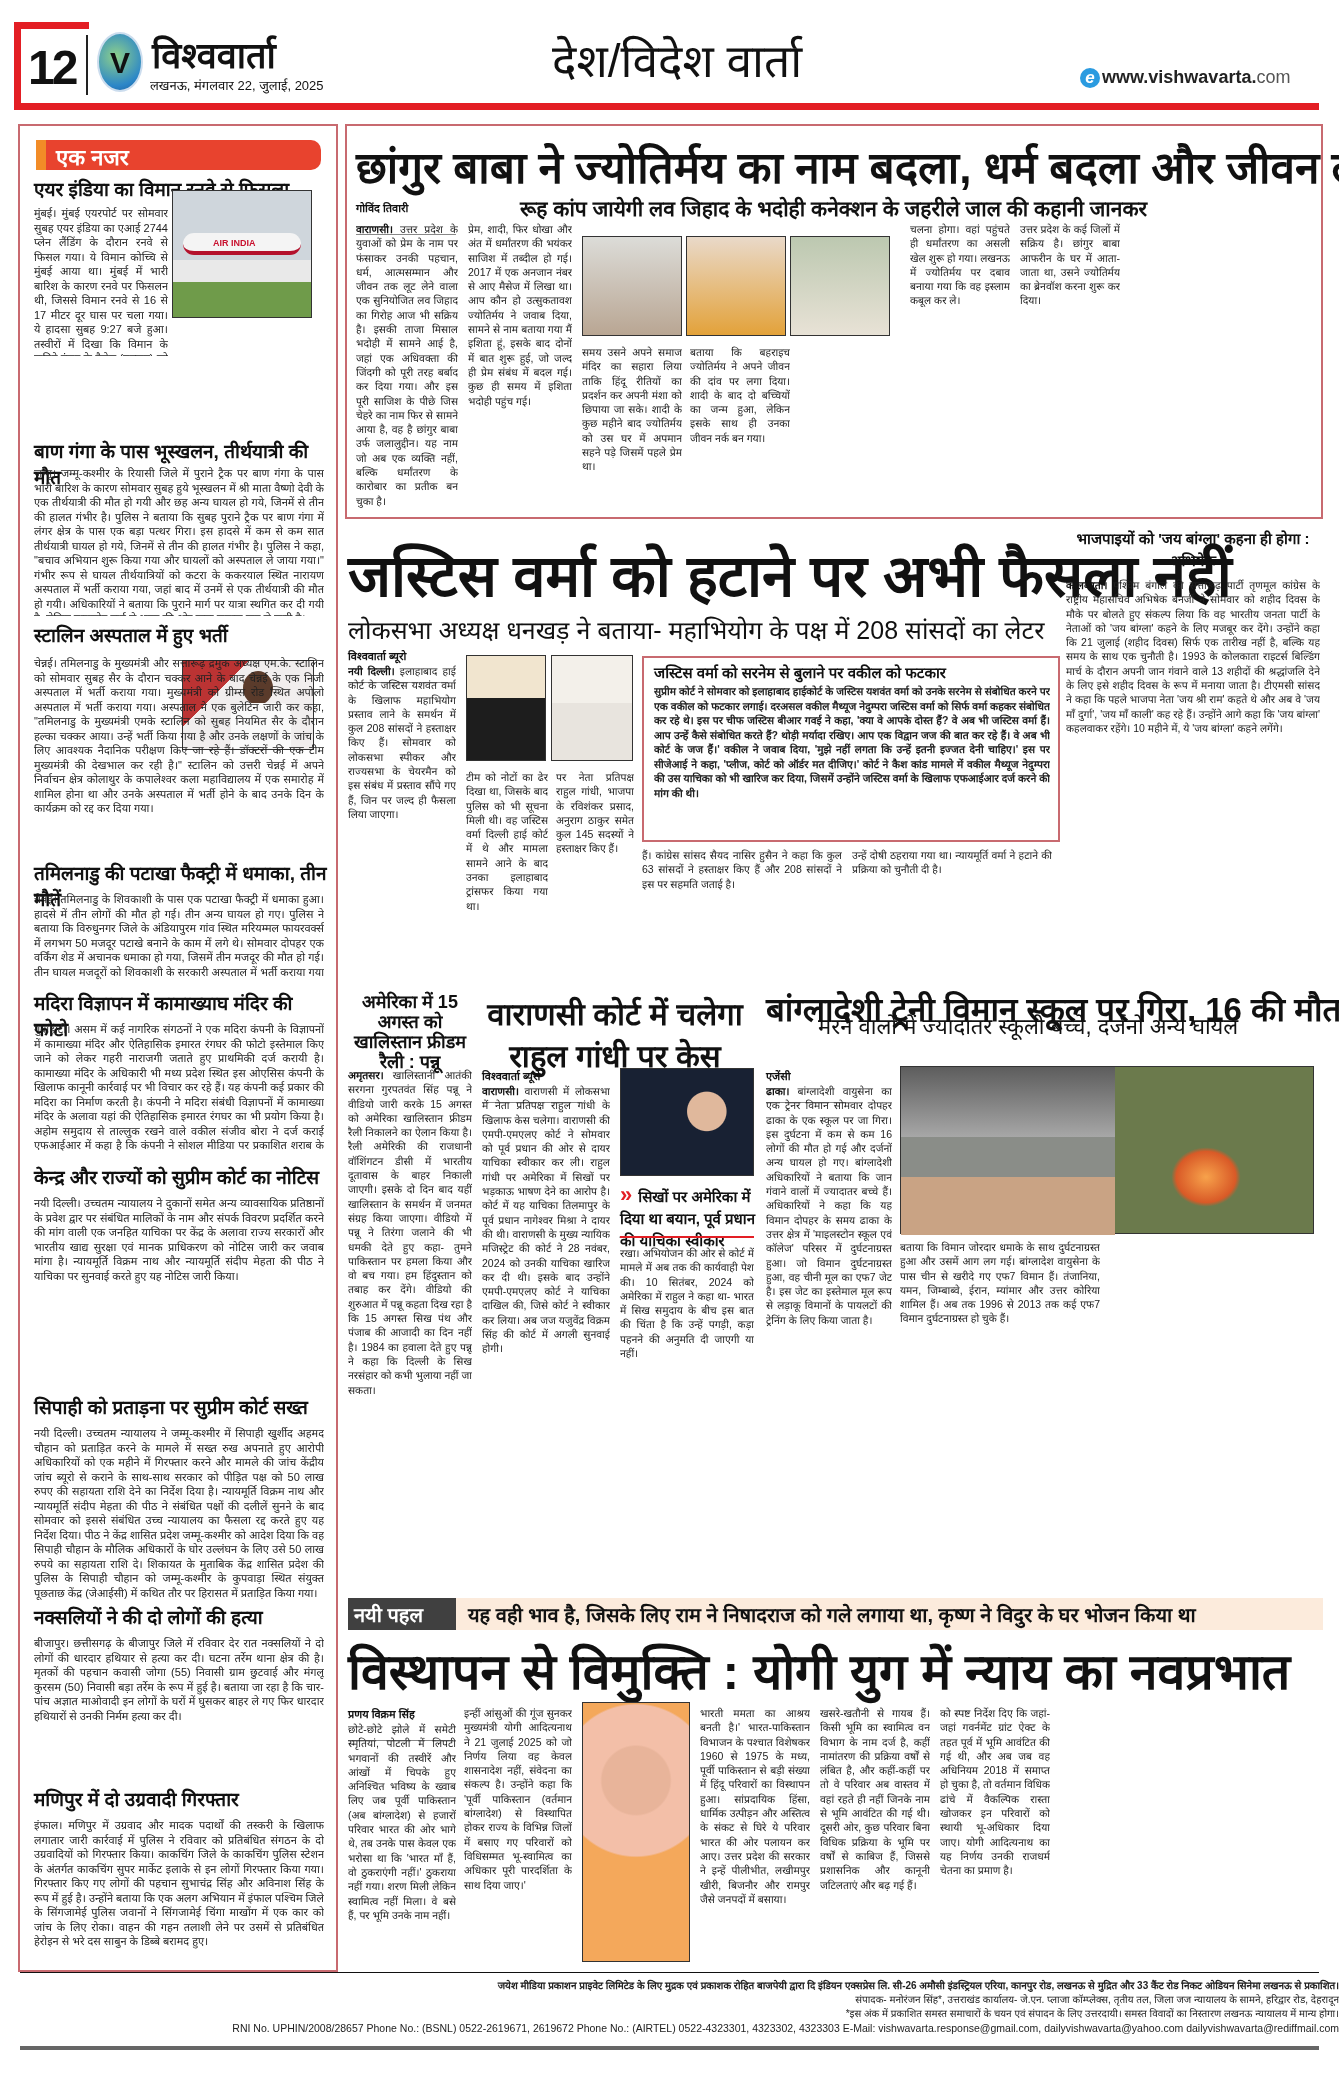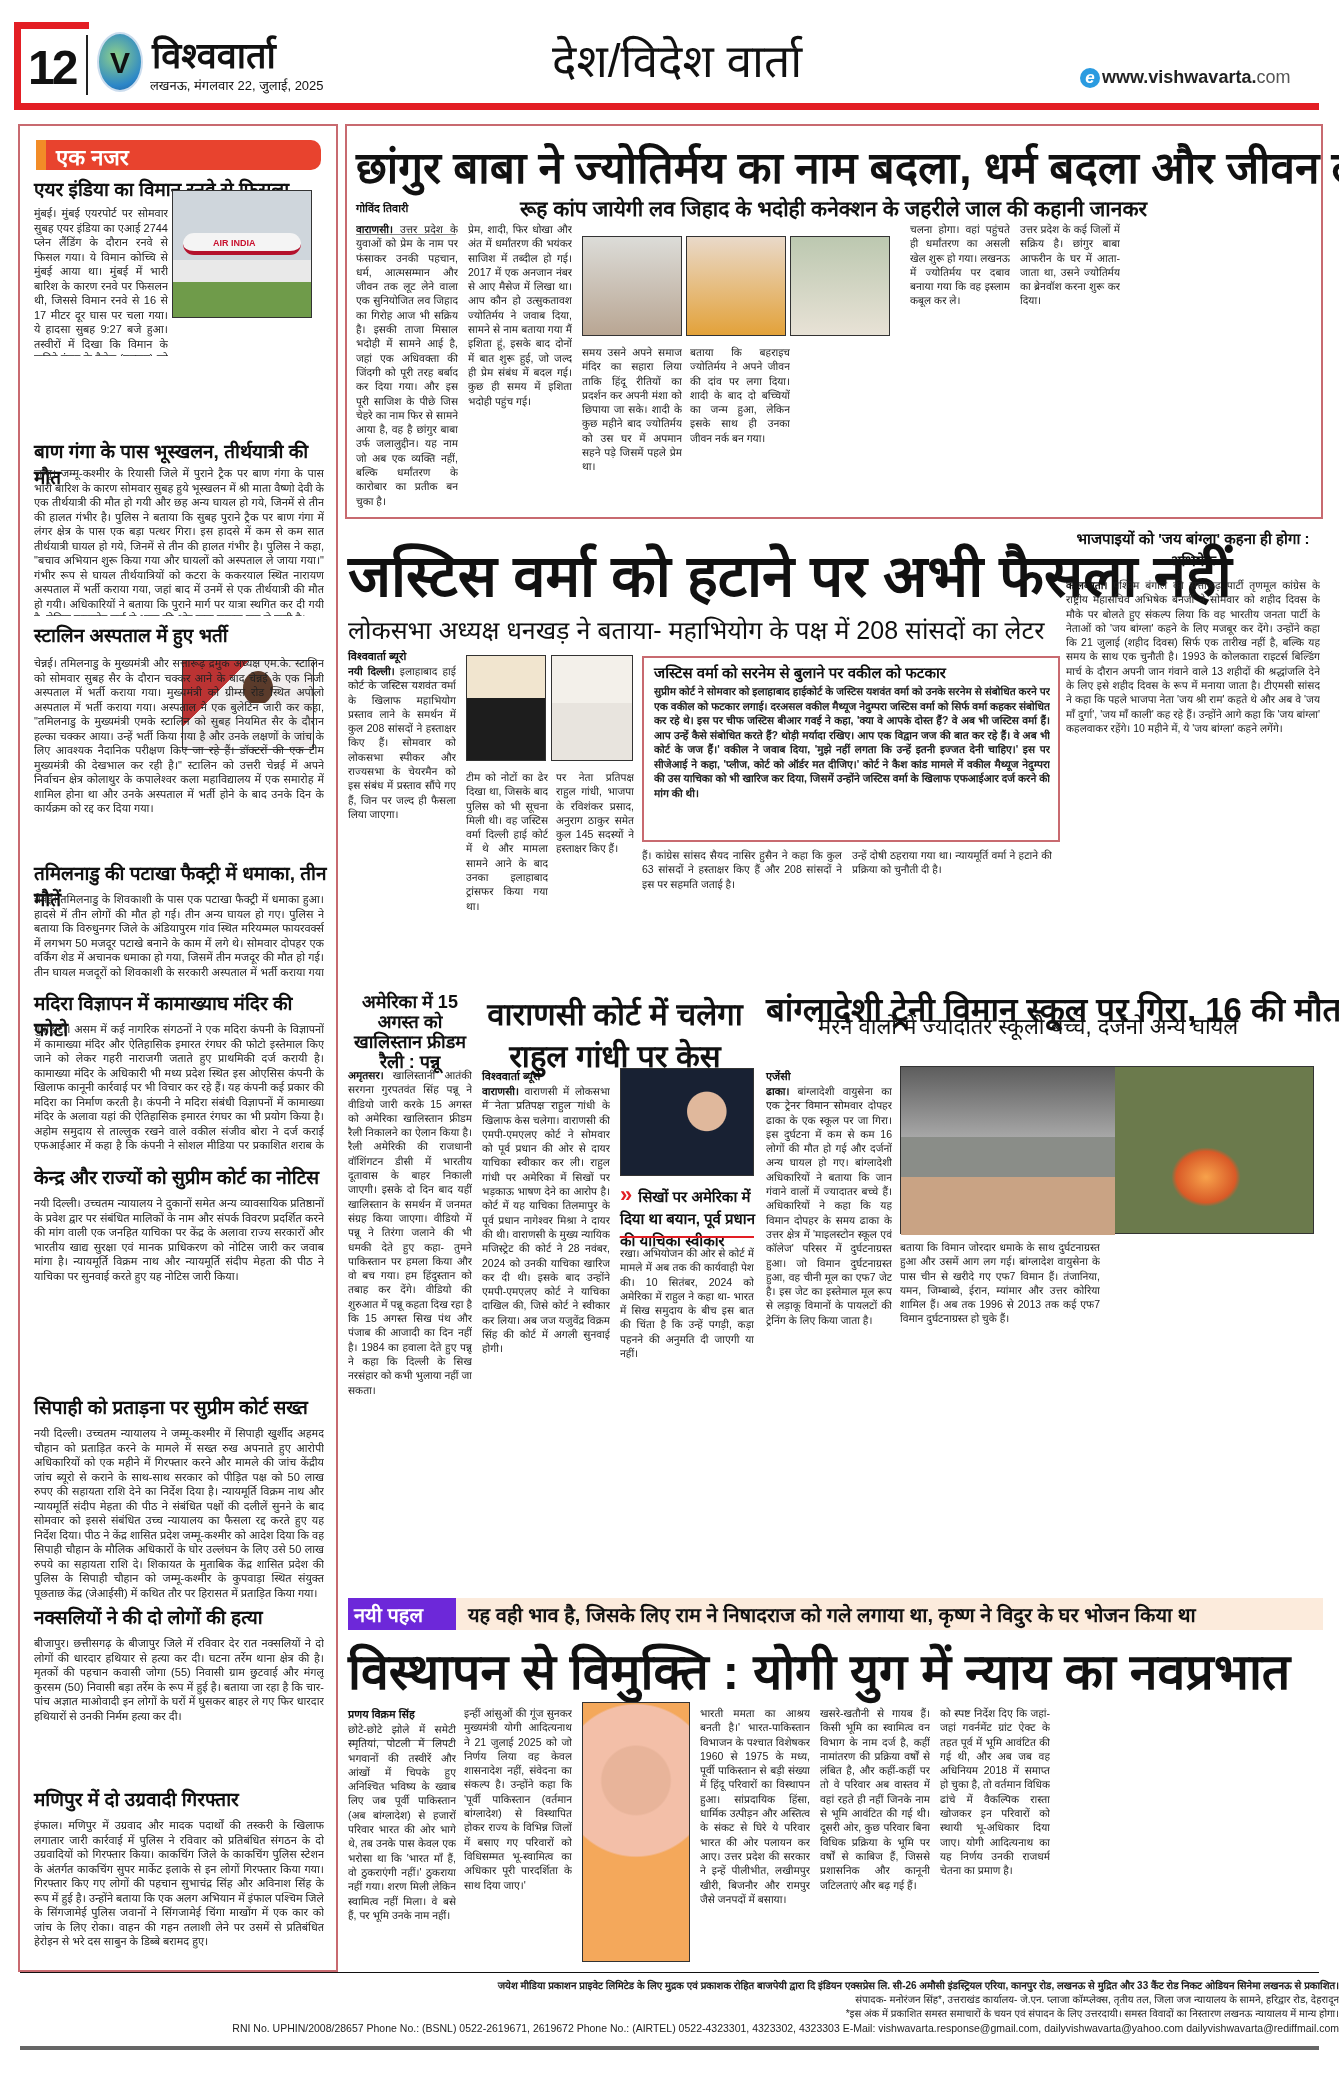--- a/index.html
+++ b/index.html
@@ -28,21 +28,21 @@
 .story1{left:345px;top:124px;width:978px;height:395px;border:2px solid #c86a70}
 .h1{font-size:44px;font-weight:bold;color:#111;white-space:nowrap}
 .sub{font-size:22px;font-weight:bold;color:#111;white-space:nowrap}
 .byline{font-size:11px;font-weight:bold;border-bottom:1px solid #888;padding-bottom:19px}
 .col{font-size:10.5px;line-height:14.3px;color:#222;overflow:hidden;text-align:justify}
 .col b{color:#111}
 .boxed{border:2px solid #c86a70}
 .quote{font-size:15px;font-weight:bold;line-height:22px}
 .quote .chev{color:#e31e24;font-size:22px;font-weight:bold;margin-right:6px}
 .nayi{left:348px;top:1598px;width:975px;height:32px;background:#fcebdc}
-.nayi-tag{left:348px;top:1598px;width:108px;height:32px;background:#6d28d9;color:#fff;font-size:20px;font-weight:bold;padding:3px 6px}
+.nayi-tag{left:348px;top:1598px;width:108px;height:32px;background:#404040;color:#fff;font-size:20px;font-weight:bold;padding:3px 6px}
 .nayi-text{left:468px;top:1601px;font-size:20px;font-weight:bold;color:#111;white-space:nowrap}
 .footer-rule{left:20px;top:1972px;width:1299px;height:1px;background:#111}
 .imprint{left:0;width:1339px;text-align:right;font-size:10px;color:#222}
 .bot-rule{left:20px;top:2046px;width:1299px;height:4px;background:#666}
 </style>
 </head>
 <body>
 
 <div class="abs pgno-box"></div>
 <div class="abs pgno">12</div>

